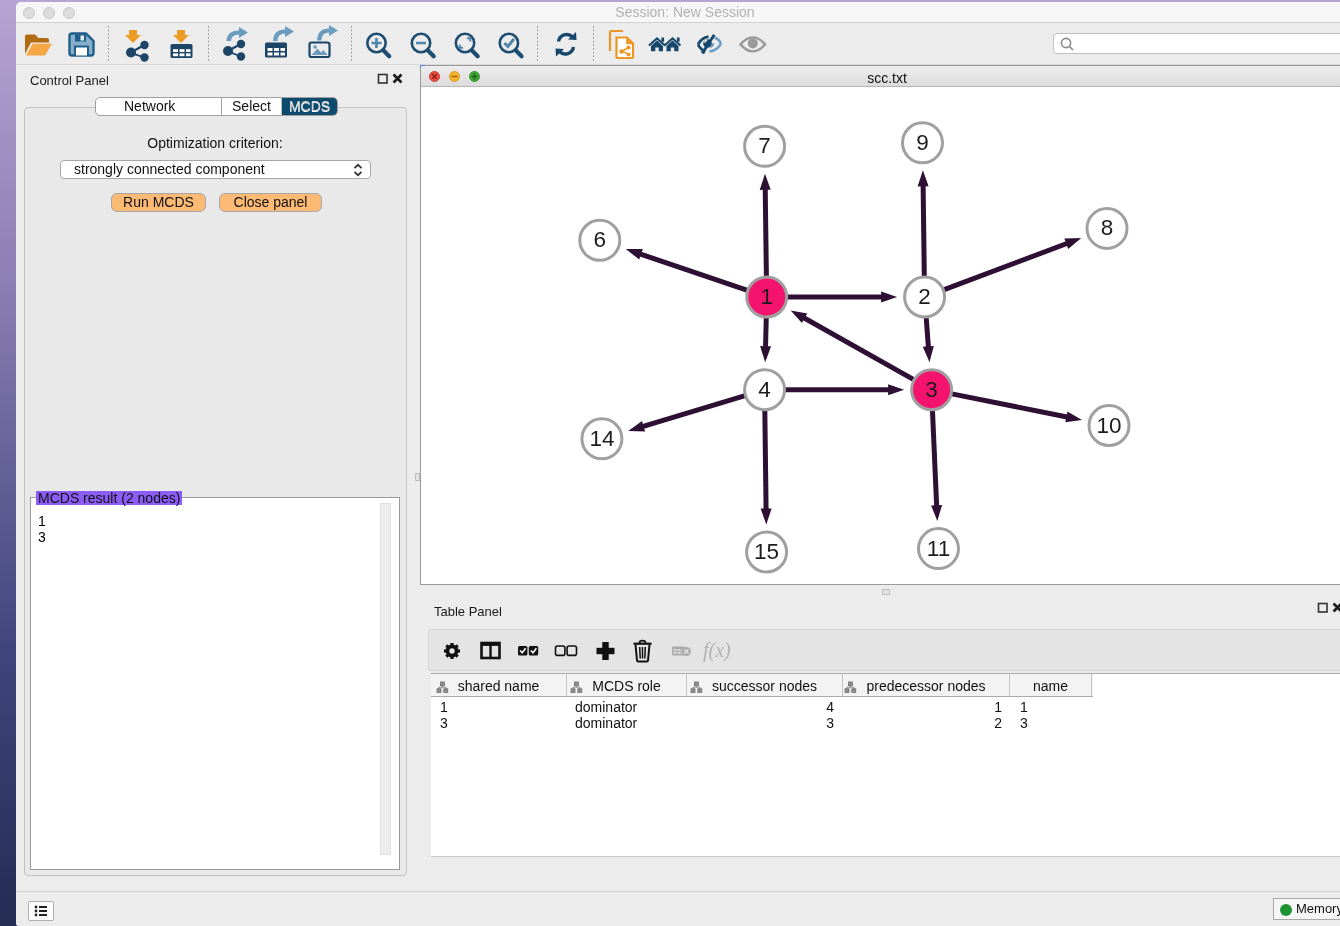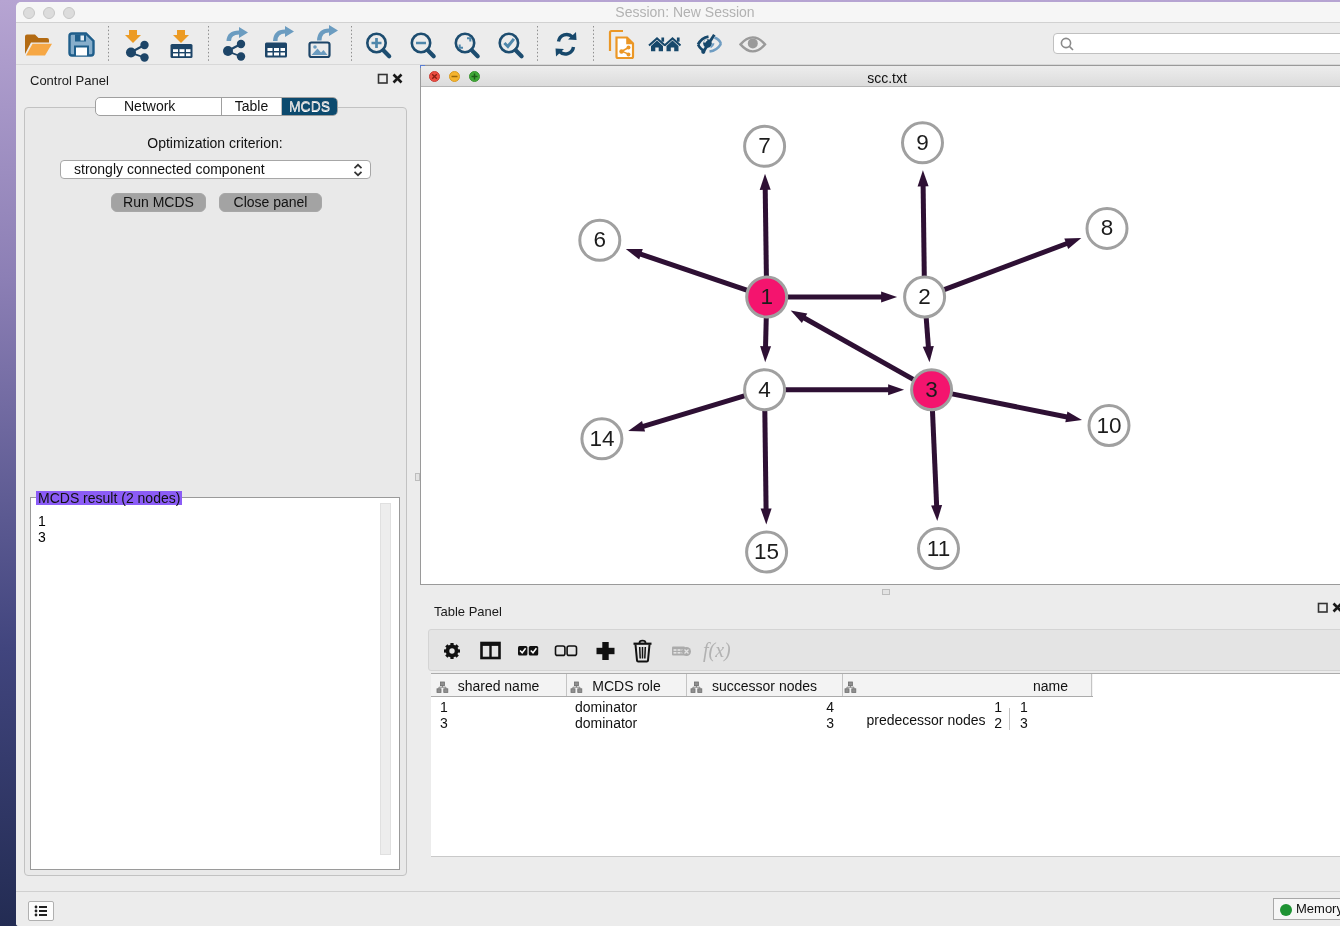--- a/index.html
+++ b/index.html
@@ -12,21 +12,21 @@
 #wtitle { position:absolute; top:2px; left:0; width:100%; text-align:center; font-size:14px; color:#b2b2b2; }
 #toolbar { position:absolute; left:0; top:22px; width:1338px; height:41px; background:#ececec; border-bottom:1px solid #d8d8d8; }
 #searchbox { position:absolute; left:1037px; top:9px; width:291px; height:21px; background:#fff; border:1px solid #c0c0c0; border-radius:4px; }
 
 #cpanel { position:absolute; left:0; top:63px; width:398px; height:826px; }
 .ptitle { font-size:13px; color:#1a1a1a;text-align:center; }
 #cptabs { position:absolute; top:32px; left:0; width:398px; height:19px; }
 #cpcontent { position:absolute; left:0; top:0; width:398px; height:826px; }
 .tab { position:absolute; top:0; height:19px; background:#fff; border:1px solid #9f9f9f; font-size:14px; color:#111; text-align:center; line-height:18px; }
 #cppane { position:absolute; left:8px; top:42px; width:383px; height:769px; background:#e9e9e9; border:1px solid #c2c2c2; border-radius:4px; }
-.btn { position:absolute; background:#a3a3a3; border:1px solid #a7a7a7; border-radius:6px; font-size:14px; color:#111; text-align:center; }
+.btn { position:absolute; background:#fdba74; border:1px solid #a7a7a7; border-radius:6px; font-size:14px; color:#111; text-align:center; }
 
 #nframe { position:absolute; left:404px; top:63px; width:934px; height:520px; border:1px solid #9a9a9a; background:#fff;padding-left:39px; }
 #nftitle { position:absolute; left:0; top:0; width:100%; height:21px; background:linear-gradient(180deg,#ededed,#dcdcdc); border-bottom:1px solid #b6b6b6; }
 #nftext { position:absolute; width:100%; top:4px; text-align:center; font-size:14px; color:#111; }
 .mb { position:absolute; top:5px; width:11px; height:11px; border-radius:50%; }
 #graph { position:absolute; left:0; top:22px; }
 
 #tpanel { position:absolute; left:404px; top:595px; width:934px; height:294px; }
 #ttoolbar { position:absolute; left:8px; top:32px; width:918px; height:42px; background:#e4e4e4; border:1px solid #d4d4d4; border-radius:3px;}
 #ttable { position:absolute; left:11px; top:76px; width:914px; height:184px; background:#fff; border-top:1px solid #ababab; border-bottom:1px solid #c9c9c9; }
@@ -208,21 +208,21 @@
     <div class="ptitle" style="position:absolute;left:14px;top:8px;">Control Panel</div>
     <svg style="position:absolute;left:360px;top:8px;" width="30" height="12" viewBox="0 0 30 12">
       <rect x="2.5" y="1.5" width="8.5" height="8.5" fill="none" stroke="#333" stroke-width="1.6"></rect>
       <path d="M17.5,1.5 L25.5,9.5 M25.5,1.5 L17.5,9.5" stroke="#1a1a1a" stroke-width="2.6"></path>
     </svg>
     <div id="cppane"></div>
     <div id="cptabs">
       <div style="position:absolute;left:79px;top:0;width:243px;height:19px;background:#fff;border:1px solid #9f9f9f;border-radius:5px;overflow:hidden;">
         <div style="position:absolute;left:0;top:0;width:72px;height:17px;font-size:14px;text-align:center;line-height:17px;color:#111;padding-left:28px;">Network</div>
         <div style="position:absolute;left:72px;top:0;width:53px;height:17px;border-left:1px solid #9f9f9f;font-size:10px;text-align:center;line-height:17px;color:#111;margin-top:28px;">Style</div>
-        <div style="position:absolute;left:125px;top:0;width:60px;height:17px;border-left:1px solid #9f9f9f;font-size:14px;text-align:center;line-height:17px;color:#111;">Table</div>
+        <div style="position:absolute;left:125px;top:0;width:60px;height:17px;border-left:1px solid #9f9f9f;font-size:14px;text-align:center;line-height:17px;color:#111;">Select</div>
         <div style="position:absolute;left:185px;top:0;width:56px;height:17px;background:#0c4a6e;border-left:1px solid #bdbdbd;font-size:14px;text-align:center;line-height:17px;color:#d4d4d4;text-shadow:0 1px 0 #fff;">MCDS</div>
       </div>
     </div>
     <div id="cpcontent">
       <div style="position:absolute;left:44px;top:95px;width:311px;height:19px;background:#fff;border:1px solid #a7a7a7;border-radius:4px;font-size:14px;color:#111;line-height:17px;padding-left:13px;">strongly connected component
         <svg style="position:absolute;right:5px;top:2px;" width="14" height="14" viewBox="0 0 14 14">
           <path d="M3.5,5.2 L7,1.8 L10.5,5.2" fill="none" stroke="#333" stroke-width="1.7"></path>
           <path d="M3.5,8.8 L7,12.2 L10.5,8.8" fill="none" stroke="#333" stroke-width="1.7"></path>
         </svg>
       </div>
@@ -378,21 +378,21 @@
       </g>
 
       <text x="274" y="27" font-family="Liberation Serif" font-style="italic" font-size="20" fill="#b2b2b2">f(x)</text>
     </svg>
     </div>
     <div id="ttable">
       <div id="thead">
         <div class="th" style="left:0;width:136px;">shared name</div>
         <div class="th" style="left:136px;width:120px;">MCDS role</div>
         <div class="th" style="left:256px;width:156px;">successor nodes</div>
-        <div class="th" style="left:412px;width:167px;margin-top:34px;">predecessor nodes</div>
+        <div class="th" style="left:412px;width:167px;">predecessor nodes</div>
         <div class="th" style="left:579px;width:82px;">name</div>
         <svg style="position:absolute;left:0;top:0;" width="440" height="22" viewBox="0 0 440 22">
           <g fill="#8f8f8f" stroke="#6e6e6e" stroke-width="0.8">
             <g transform="translate(6,8)">
                 <rect x="3.4" y="0" width="4" height="3.6"></rect>
                 <rect x="0" y="6.8" width="4" height="3.6"></rect>
                 <rect x="6.8" y="6.8" width="4" height="3.6"></rect>
                 <path d="M5.4,3.6 V5.2 M1.9,6.8 V5.2 H8.9 V6.8" fill="none"></path>
               </g>
             <g transform="translate(140,8)">

